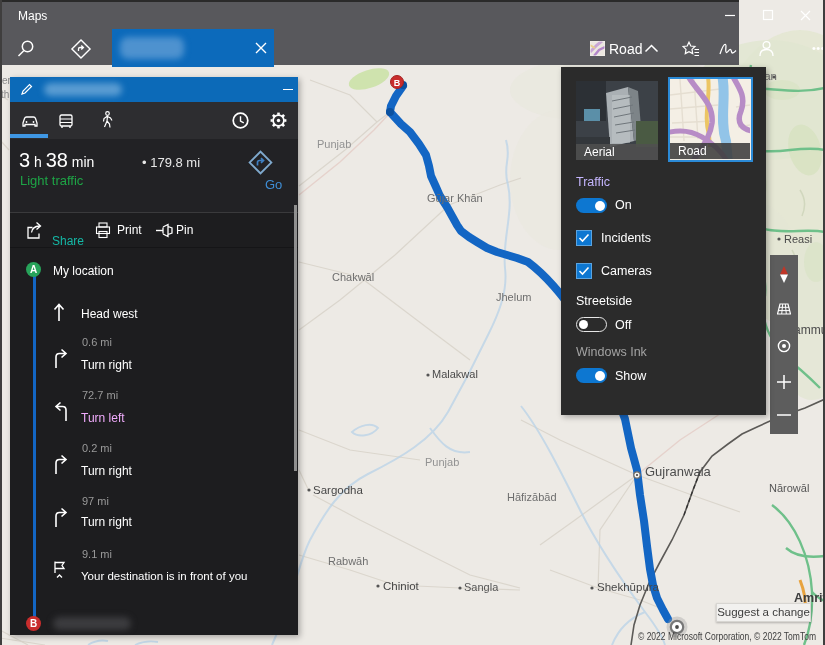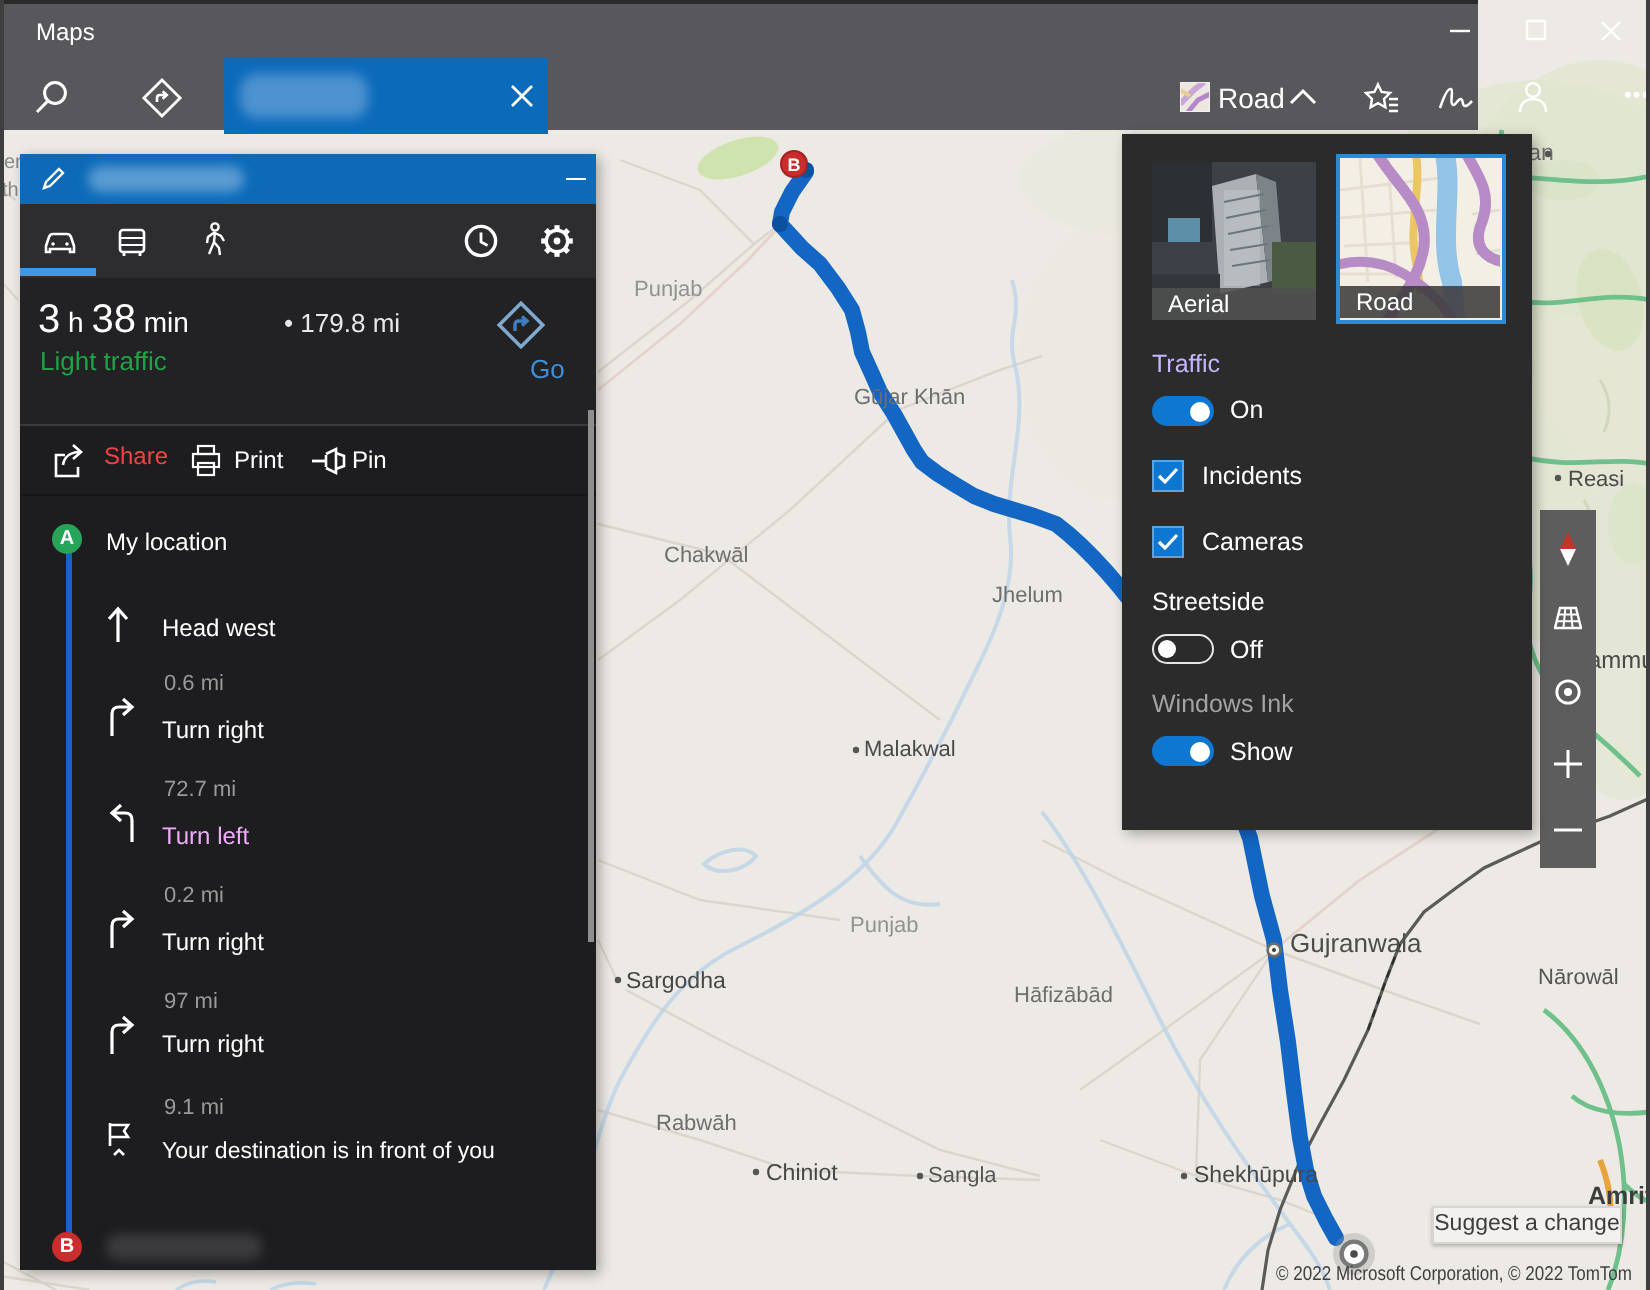--- a/index.html
+++ b/index.html
@@ -258,21 +258,21 @@
       <path d="M9.5,15.5 L9.5,12.5 Q9.5,10.5 11.5,10.5 L15,10.5 M13,8.2 L15.5,10.5 L13,12.8" fill="none" stroke="#3e7fc1" stroke-width="1.7"></path>
     </svg>
     <div class="abs" style="left:243px;top:38px;color:#3f8ed6;font-size:13px;margin-left:12px;">Go</div>
   </div>
 
   <div class="abs" style="left:0;top:135px;width:288px;height:36px;background:#1d1d1f;border-top:1px solid #3a3a3c;border-bottom:1px solid #151517;">
     <svg class="abs" style="left:16px;top:8px" width="19" height="19" viewBox="0 0 19 19">
       <path d="M6.5,6.5 L2,6.5 L2,17 L13,17 L13,12.5" fill="none" stroke="#fff" stroke-width="1.3"></path>
       <path d="M5.5,11.5 C6,7.5 9,5.2 13.5,5 M10.5,1.5 L14.5,5 L10.5,8.5" fill="none" stroke="#fff" stroke-width="1.3"></path>
     </svg>
-    <div class="abs" style="left:42px;top:8px;color:#ef4444;font-size:12px;">Share</div>
+    <div class="abs" style="left:42px;top:21px;color:#14b8a6;font-size:12px;">Share</div>
     <svg class="abs" style="left:84px;top:8px" width="18" height="19" viewBox="0 0 18 19">
       <rect x="5" y="2" width="8" height="4" fill="none" stroke="#fff" stroke-width="1.1"></rect>
       <rect x="2.5" y="6" width="13" height="6.5" fill="none" stroke="#fff" stroke-width="1.1"></rect>
       <rect x="5" y="10.5" width="8" height="6" fill="none" stroke="#fff" stroke-width="1.1"></rect>
     </svg>
     <div class="abs" style="left:107px;top:10px;color:#fff;font-size:12px;">Print</div>
     <svg class="abs" style="left:145px;top:9px" width="20" height="17" viewBox="0 0 20 17">
       <path d="M1,8.5 H8" stroke="#fff" stroke-width="1.4"></path>
       <path d="M8,5.5 L8,11.5 M8,5 L13,2.5 L13,14.5 L8,12 M13,4.5 L17,6 L17,11 L13,12.5" fill="none" stroke="#fff" stroke-width="1.3"></path>
     </svg>

